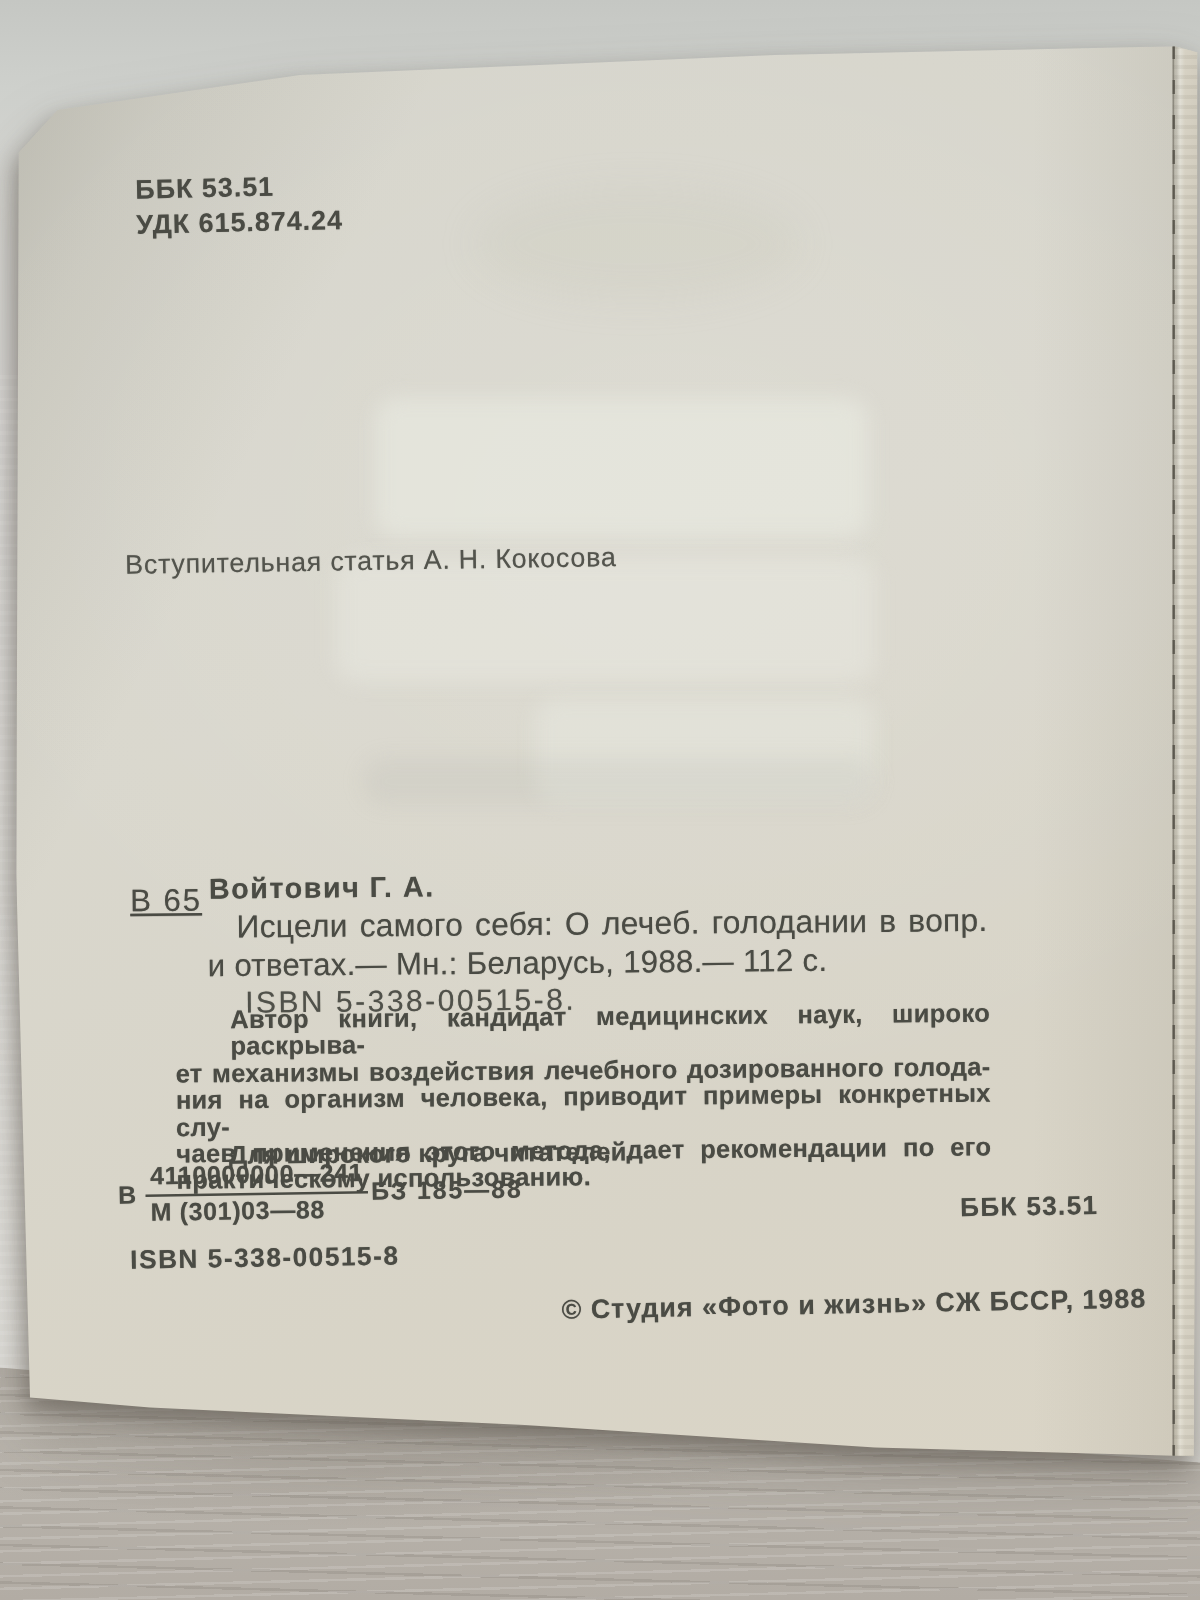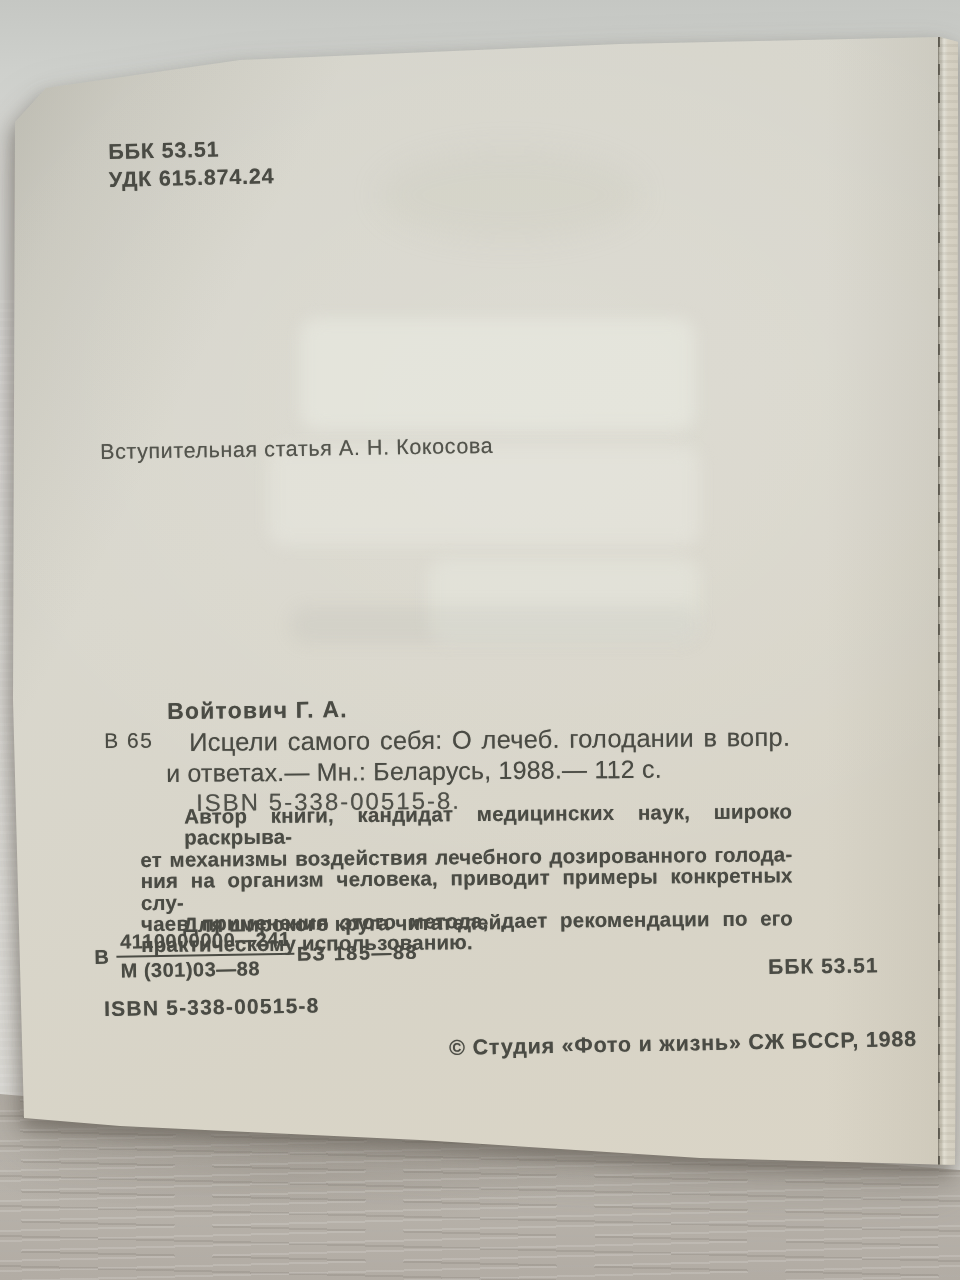--- a/index.html
+++ b/index.html
@@ -73,22 +73,22 @@
   
   .t{position:absolute;color:#4a4b44;text-shadow:0 0 0.7px rgba(74,75,68,0.55);white-space:nowrap;}
   .bold{font-weight:700;}
 
   .bbk-block{left:108px;top:138px;transform:rotate(-1.3deg);transform-origin:0 0;
              font-size:21.5px;font-weight:700;letter-spacing:0.8px;line-height:28px;}
   .intro{left:100px;top:440px;transform:rotate(-0.9deg);transform-origin:0 0;
          font-size:21.5px;letter-spacing:0.6px;color:#53544d;}
   .author{left:167px;top:698px;transform:rotate(-0.6deg);transform-origin:0 0;
           font-size:23px;font-weight:700;letter-spacing:1.2px;}
-  .v65{left:104px;top:729px;transform:rotate(-0.5deg);transform-origin:0 0;
-       font-size:21px;letter-spacing:1.5px;}
+  .v65{left:104px;top:707px;transform:rotate(-0.5deg);transform-origin:0 0;
+       font-size:25px;letter-spacing:1.5px;text-decoration:underline;}
   .title1{left:189px;top:728px;width:601px;transform:rotate(-0.5deg);transform-origin:0 0;
           font-size:25.5px;letter-spacing:0.2px;text-align:justify;text-align-last:justify;}
   .title2{left:166px;top:759px;font-size:25px;letter-spacing:0.2px;
           transform:rotate(-0.5deg);transform-origin:0 0;}
   .isbn1{left:196px;top:789px;font-size:24px;letter-spacing:2px;
          transform:rotate(-0.5deg);transform-origin:0 0;color:#50514a;}
 
   .annotation{position:absolute;left:140px;top:806px;width:652px;
               transform:rotate(-0.5deg);transform-origin:0 0;}
   .al{color:#4a4b44;text-shadow:0 0 0.7px rgba(74,75,68,0.55);

